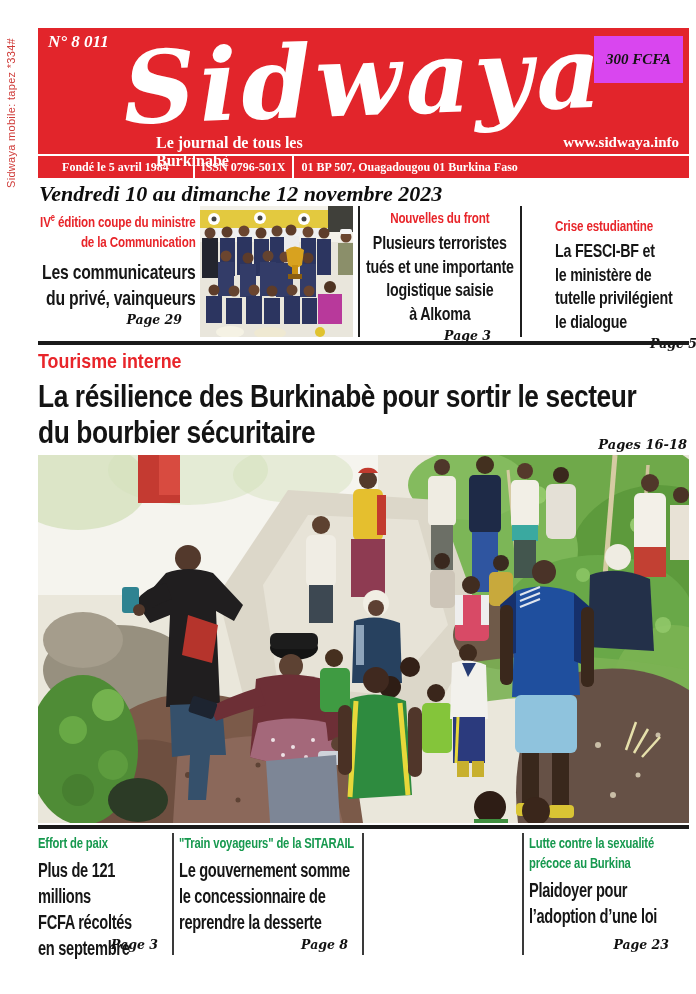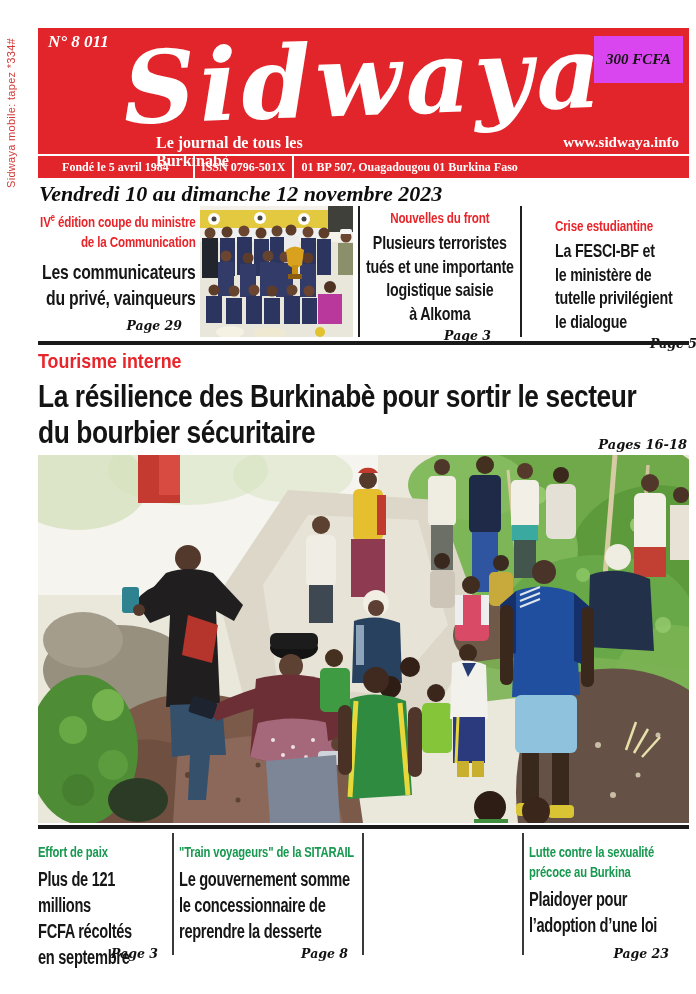--- a/index.html
+++ b/index.html
@@ -63,21 +63,21 @@
   .lead .kicker-red{font-size:21px;line-height:24px;letter-spacing:0;}
   .lead-headline{white-space:pre-line;font-weight:bold;font-size:31px;line-height:36px;
     letter-spacing:-.5px;color:#141414;transform:scaleX(.85);transform-origin:0 0;width:766px;margin-top:6px;}
   .lead .pageref{right:2px;top:88px;font-size:13px;}
 
   .main-photo{position:absolute;left:38px;top:455px;width:651px;height:368px;}
 
   
   .bottom-strip{position:absolute;left:38px;top:833px;width:651px;height:125px;}
   .bdiv{position:absolute;top:0;width:2px;height:122px;background:#3a3a3a;}
-  .bcol{position:absolute;top:9px;height:125px;}
+  .bcol{position:absolute;top:0;height:125px;}
   .b1{left:0;width:134px;} .b2{left:141px;width:183px;} .b3{left:331px;width:153px;} .b4{left:491px;width:160px;}
   .bcol .headline{font-size:19.5px;line-height:26px;margin-top:4px;letter-spacing:-.4px;}
   .bcol .pageref{bottom:6px;right:14px;}
   svg{display:block;}
 </style>
 </head>
 <body>
 
 <div class="page">
 
@@ -98,21 +98,21 @@
   </header>
 
   <div class="dateline">Vendredi 10 au dimanche 12 novembre 2023</div>
 
   <section class="top-strip">
     <article class="storyA">
       <div class="kicker kicker-red cond75"><span>IV</span><sup>e</sup><span> édition coupe du ministre
 de la Communication</span></div>
       <div class="headline cond75">Les communicateurs
 du privé, vainqueurs</div>
-      <div class="pageref" style="bottom:6px;right:14px;">Page 29</div>
+      <div class="pageref" style="bottom:12px;right:14px;">Page 29</div>
     </article>
 
     <div class="photo1">
       <svg viewBox="0 0 153 131" width="153" height="131">
         <rect width="153" height="131" fill="#e9e6dc"></rect>
         <rect width="153" height="36" fill="#f3f1e9"></rect>
         <rect y="4" width="153" height="18" fill="#e3c93f"></rect>
         <circle cx="14" cy="13" r="6" fill="#fff"></circle>
           <circle cx="14" cy="13" r="2.5" fill="#444"></circle>
         <circle cx="60" cy="12" r="6" fill="#fff"></circle>

